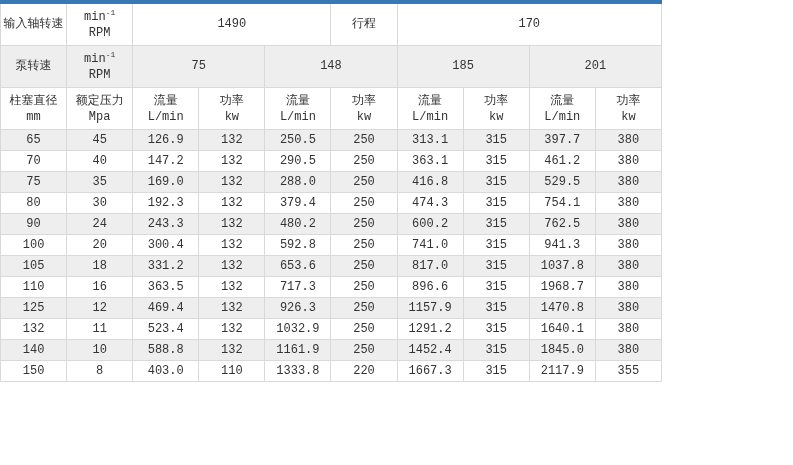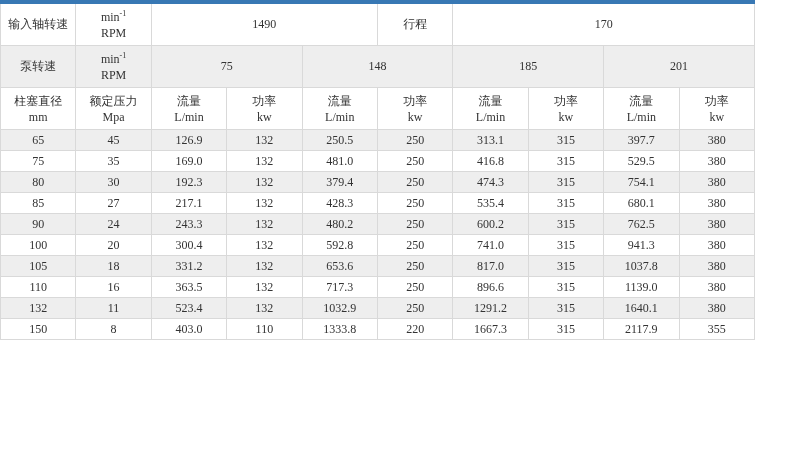--- a/index.html
+++ b/index.html
@@ -4,24 +4,24 @@
 <style>
   html, body {
     margin: 0;
     padding: 0;
     background: #ffffff;
   }
   body {
     width: 793px;
   }
   table.spec-table {
-    width: 755px;
+    width: 662px;
     border-collapse: collapse;
     table-layout: fixed;
-    font-family: Liberation Serif, serif;
+    font-family: Liberation Mono, monospace;
     font-size: 12px;
     color: #333333;
     border-top: 4px solid #3878b4;
   }
   table.spec-table td {
     border: 1px solid #d9d9d9;
     text-align: center;
     vertical-align: middle;
     padding: 0;
     overflow: hidden;
@@ -114,56 +114,56 @@
         <td>126.9</td>
         <td>132</td>
         <td>250.5</td>
         <td>250</td>
         <td>313.1</td>
         <td>315</td>
         <td>397.7</td>
         <td>380</td>
       </tr>
       <tr>
+        <td>70</td>
+        <td>40</td>
+        <td>147.2</td>
+        <td>132</td>
+        <td>290.5</td>
+        <td>250</td>
+        <td>363.1</td>
+        <td>315</td>
+        <td>461.2</td>
+        <td>380</td>
+      </tr>
+      <tr>
         <td>75</td>
         <td>35</td>
         <td>169.0</td>
         <td>132</td>
-        <td>481.0</td>
+        <td>288.0</td>
         <td>250</td>
         <td>416.8</td>
         <td>315</td>
         <td>529.5</td>
         <td>380</td>
       </tr>
       <tr>
         <td>80</td>
         <td>30</td>
         <td>192.3</td>
         <td>132</td>
         <td>379.4</td>
         <td>250</td>
         <td>474.3</td>
         <td>315</td>
         <td>754.1</td>
         <td>380</td>
       </tr>
       <tr>
-        <td>85</td>
-        <td>27</td>
-        <td>217.1</td>
-        <td>132</td>
-        <td>428.3</td>
-        <td>250</td>
-        <td>535.4</td>
-        <td>315</td>
-        <td>680.1</td>
-        <td>380</td>
-      </tr>
-      <tr>
         <td>90</td>
         <td>24</td>
         <td>243.3</td>
         <td>132</td>
         <td>480.2</td>
         <td>250</td>
         <td>600.2</td>
         <td>315</td>
         <td>762.5</td>
         <td>380</td>
@@ -194,33 +194,57 @@
       </tr>
       <tr>
         <td>110</td>
         <td>16</td>
         <td>363.5</td>
         <td>132</td>
         <td>717.3</td>
         <td>250</td>
         <td>896.6</td>
         <td>315</td>
-        <td>1139.0</td>
+        <td>1968.7</td>
+        <td>380</td>
+      </tr>
+      <tr>
+        <td>125</td>
+        <td>12</td>
+        <td>469.4</td>
+        <td>132</td>
+        <td>926.3</td>
+        <td>250</td>
+        <td>1157.9</td>
+        <td>315</td>
+        <td>1470.8</td>
         <td>380</td>
       </tr>
       <tr>
         <td>132</td>
         <td>11</td>
         <td>523.4</td>
         <td>132</td>
         <td>1032.9</td>
         <td>250</td>
         <td>1291.2</td>
         <td>315</td>
         <td>1640.1</td>
+        <td>380</td>
+      </tr>
+      <tr>
+        <td>140</td>
+        <td>10</td>
+        <td>588.8</td>
+        <td>132</td>
+        <td>1161.9</td>
+        <td>250</td>
+        <td>1452.4</td>
+        <td>315</td>
+        <td>1845.0</td>
         <td>380</td>
       </tr>
       <tr>
         <td>150</td>
         <td>8</td>
         <td>403.0</td>
         <td>110</td>
         <td>1333.8</td>
         <td>220</td>
         <td>1667.3</td>

